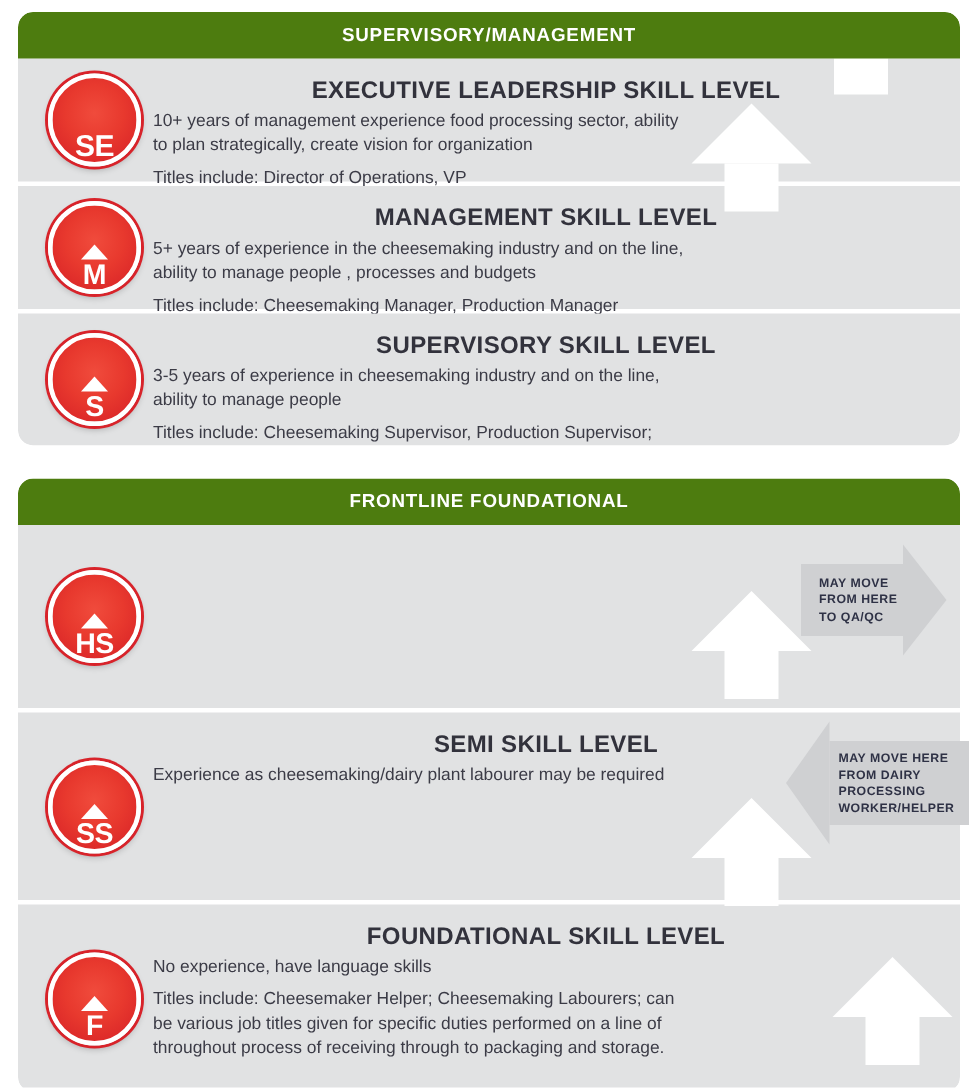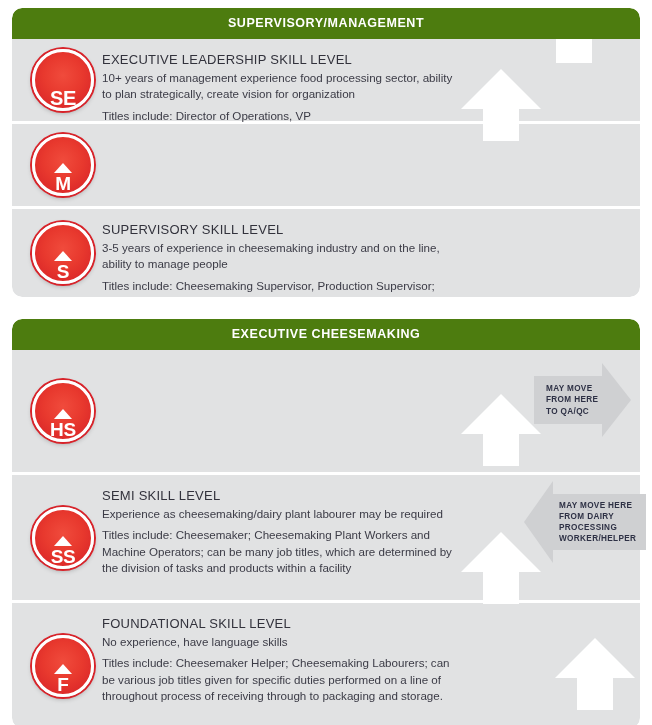--- a/index.html
+++ b/index.html
@@ -101,25 +101,26 @@
     font-weight: bold;
     line-height: 1;
     letter-spacing: -0.3px;
   }
   .badge.no-arrow .code { font-size: 20px; }
 
   
   .content { flex: 1 1 auto; padding-top: 1px; min-width: 0; }
 
   .level-title {
-    font-size: 13px;
-    font-weight: normal;
+    font-size: 16px;
+    font-weight: bold;
     color: #32323C;
     letter-spacing: 0.25px;
     margin-bottom: 3px;
+    text-align: center;
   }
 
   .level-desc,
   .level-titles {
     font-size: 11.6px;
     color: #3B3B46;
     line-height: 1.42;
     max-width: 360px;
   }
   .level-desc { margin-bottom: 5px; }
@@ -215,20 +216,25 @@
         </div>
       </div>
 
       <div class="row" style="height:82px;">
         <div class="badge-cell">
           <div class="badge">
             <span class="tri"></span>
             <span class="code">M</span>
           </div>
         </div>
+        <div class="content">
+          <div class="level-title">MANAGEMENT SKILL LEVEL</div>
+          <div class="level-desc">5+ years of experience in the cheesemaking industry and on the line, ability to manage people , processes and budgets</div>
+          <div class="level-titles">Titles include: Cheesemaking Manager, Production Manager</div>
+        </div>
       </div>
 
       <div class="row" style="height:88px;">
         <div class="badge-cell">
           <div class="badge">
             <span class="tri"></span>
             <span class="code">S</span>
           </div>
         </div>
         <div class="content">
@@ -236,21 +242,21 @@
           <div class="level-desc">3-5 years of experience in cheesemaking industry and on the line, ability to manage people</div>
           <div class="level-titles">Titles include: Cheesemaking Supervisor, Production Supervisor; Food product grader supervisor</div>
         </div>
       </div>
 
     </div>
   </div>
 
   <div class="panel" style="margin-top:22px;">
 
-    <div class="panel-header">EXECUTIVE CHEESEMAKING</div>
+    <div class="panel-header">FRONTLINE FOUNDATIONAL</div>
 
     <div class="rows">
 
       <div class="up-arrow" style="left:449px; top:44px;">
         <div class="head"></div>
         <div class="shaft" style="height:32px;"></div>
       </div>
 
       <div class="up-arrow" style="left:449px; top:182px;">
         <div class="head"></div>
@@ -274,21 +280,20 @@
       <div class="row" style="height:125px;">
         <div class="badge-cell">
           <div class="badge">
             <span class="tri"></span>
             <span class="code">SS</span>
           </div>
         </div>
         <div class="content">
           <div class="level-title">SEMI SKILL LEVEL</div>
           <div class="level-desc">Experience as cheesemaking/dairy plant labourer may be required</div>
-          <div class="level-titles">Titles include: Cheesemaker; Cheesemaking Plant Workers and Machine Operators; can be many job titles, which are determined by the division of tasks and products within a facility</div>
         </div>
       </div>
 
       <div class="row" style="height:125px;">
         <div class="badge-cell">
           <div class="badge">
             <span class="tri"></span>
             <span class="code">F</span>
           </div>
         </div>

